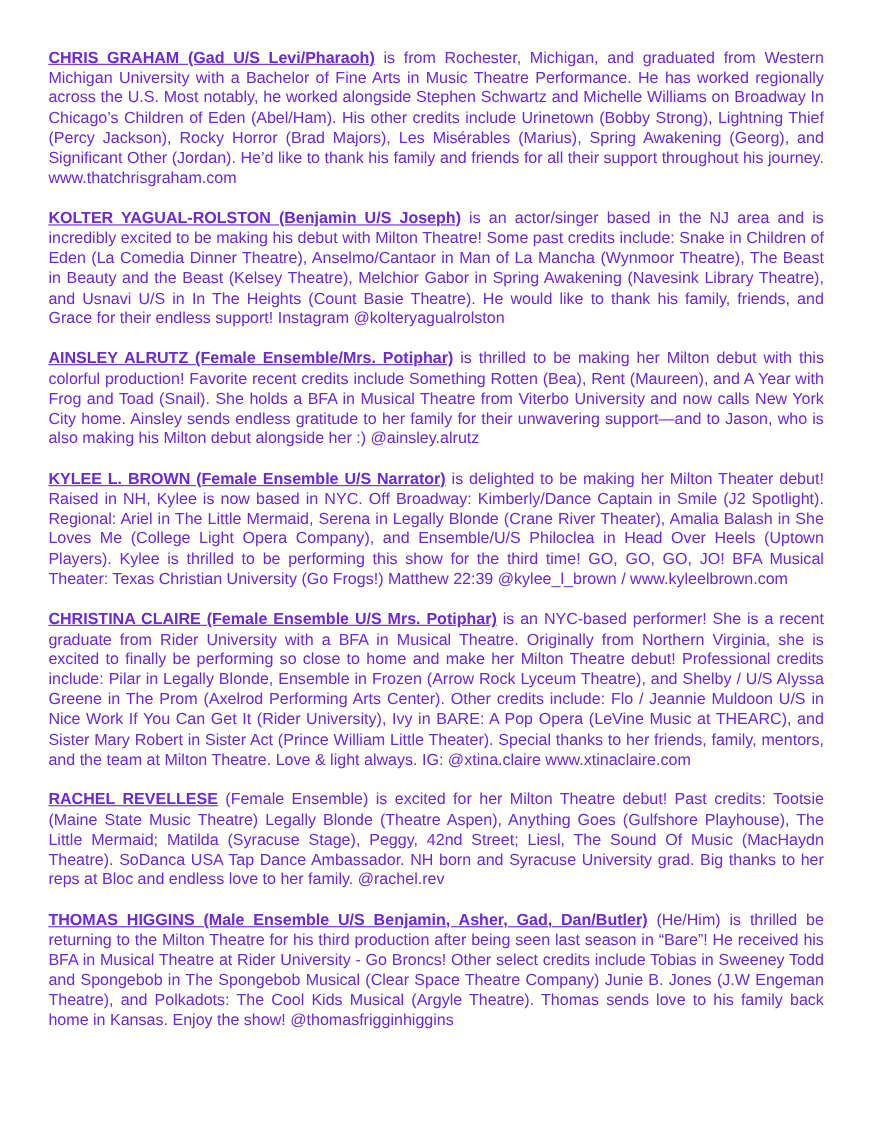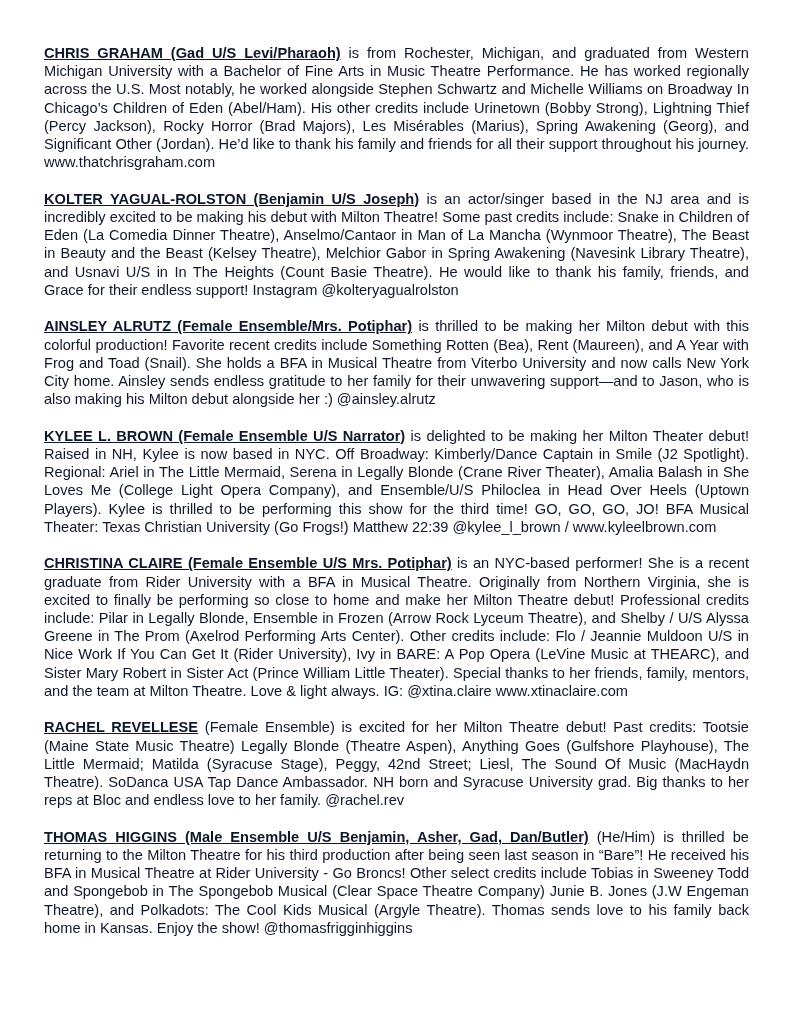--- a/index.html
+++ b/index.html
@@ -5,21 +5,21 @@
   html, body { margin: 0; padding: 0; background: #ffffff; }
   body { width: 791px; height: 1024px; overflow: hidden; position: relative; }
   .page {
     position: absolute;
     left: 44px;
     top: 44px;
     width: 705px;
     font-family: "Liberation Sans", sans-serif;
     font-size: 14.6px;
     line-height: 18.2px;
-    color: #0f172a;
+    color: #6d28d9;
     text-align: justify;
   }
   .bio { margin: 0 0 18.4px 0; }
   .name {
     font-weight: bold;
     text-decoration: underline;
     text-underline-offset: 1px;
   }
   .rest { font-weight: normal; }
 </style>

